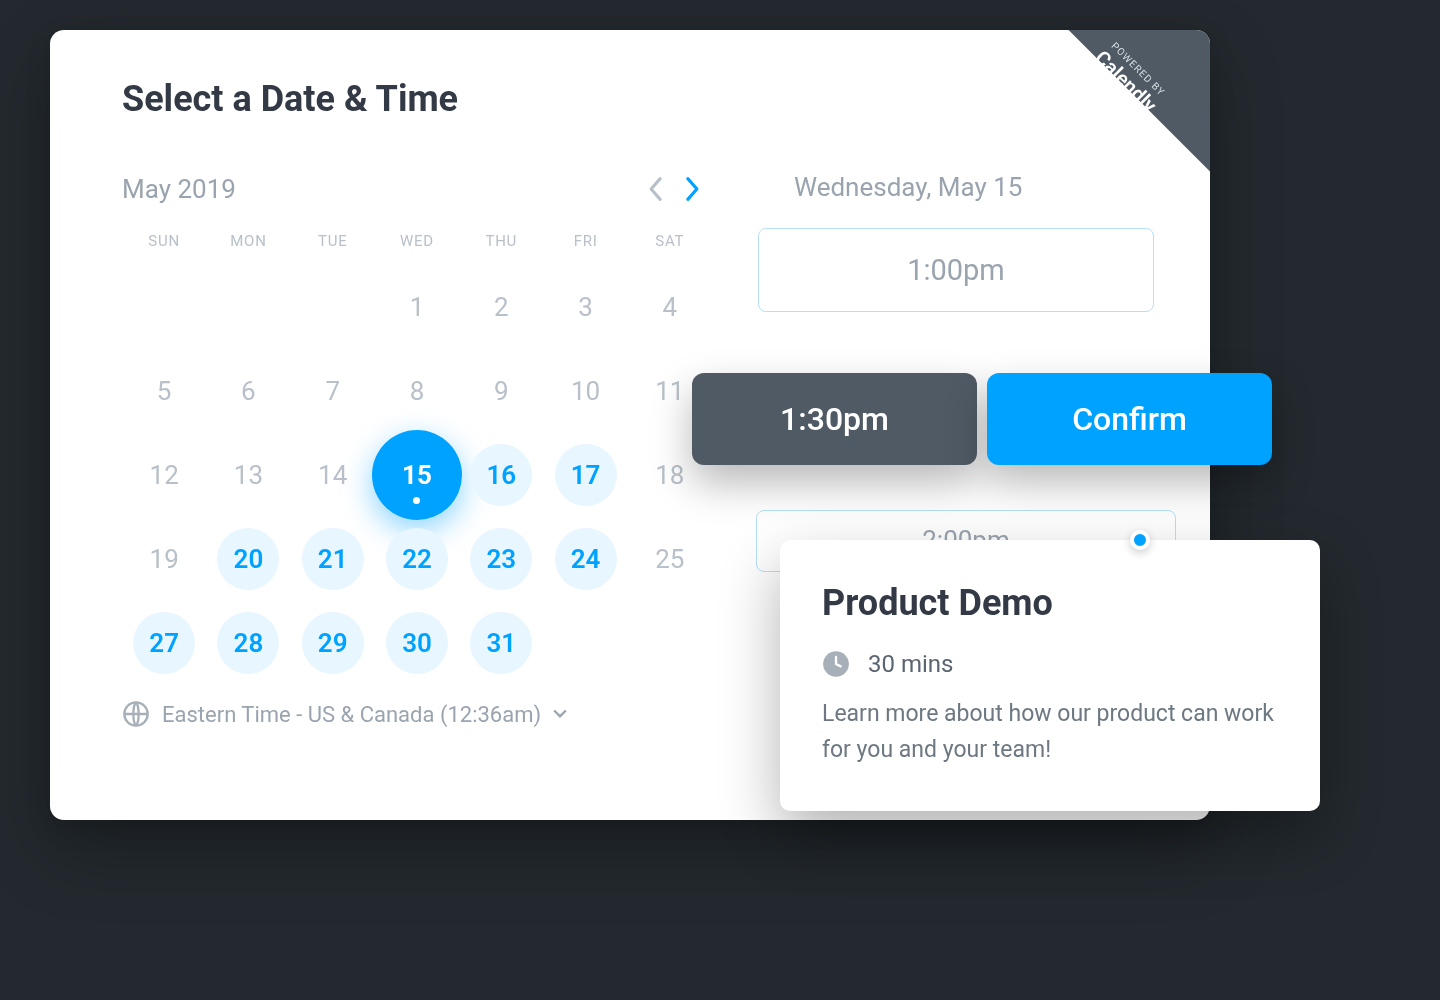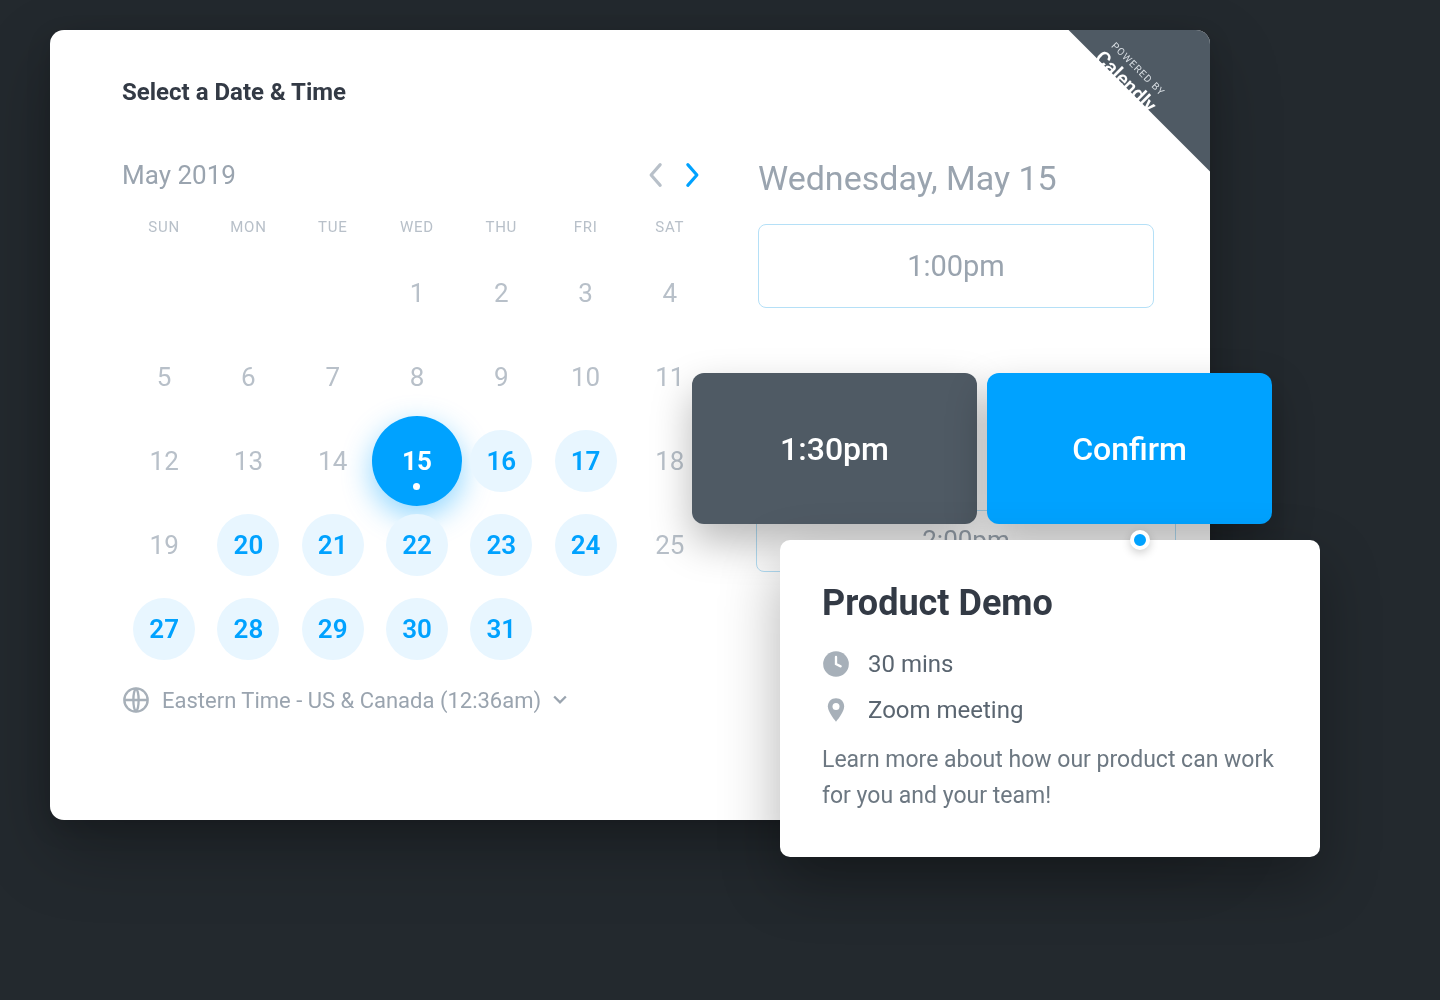--- a/index.html
+++ b/index.html
@@ -67,21 +67,21 @@
     top: 30px; right: 10px;
     width: 140px;
     transform: rotate(45deg);
     text-align: center;
     line-height: 1.15;
   }
   .ribbon-text .small { color: #d7dde2; font-size: 10px; letter-spacing: 1px; display:block; }
   .ribbon-text .big   { color: #ffffff; font-size: 20px; font-weight: 600; display:block; }
 
   .card-title {
-    font-size: 24px;
+    font-size: 36px;
     font-weight: 700;
     color: var(--text-dark);
     margin: 0 0 50px 0;
   }
 
   .card-body {
     display: flex;
     gap: 46px;
   }
 
@@ -178,41 +178,42 @@
   }
   .tz-row svg { flex:none; }
 
   
   .time {
     flex: 1;
     padding-top: 2px;
   }
   .time-date {
     color: var(--text-muted);
-    font-size: 34px;
+    font-size: 26px;
     margin-bottom: 26px;
+    margin-left: 36px;
   }
   .slot {
     border: 1.6px solid var(--slot-border);
     border-radius: 8px;
     text-align: center;
     padding: 24px 0;
     color: var(--text-muted);
     font-size: 29px;
     margin-bottom: 22px;
     cursor: pointer;
   }
 
   
   .slot-overlay {
     position: absolute;
     top: 343px;
     left: 642px;
     width: 580px;
-    height: 151px;
+    height: 92px;
     display: flex;
     gap: 10px;
     z-index: 5;
   }
   .slot-overlay .pill {
     flex: 1;
     border-radius: 12px;
     display: flex;
     align-items: center;
     justify-content: center;
@@ -466,24 +467,17 @@
     <h2>Product Demo</h2>
 
     <div class="detail-row">
       <svg class="icon-circle" viewBox="0 0 24 24">
         <circle cx="12" cy="12" r="11" fill="#a7b0b9"></circle>
         <path d="M12 6v6l4 2" stroke="#fff" stroke-width="2" fill="none" stroke-linecap="round"></path>
       </svg>
       <span>30 mins</span>
     </div>
 
-    <div class="detail-row">
-      <svg class="icon-circle" viewBox="0 0 24 24">
-        <path d="M12 2c-4 0-7 3-7 7 0 5 7 13 7 13s7-8 7-13c0-4-3-7-7-7z" fill="#a7b0b9"></path>
-        <circle cx="12" cy="9" r="3" fill="#fff"></circle>
-      </svg>
-      <span>Zoom meeting</span>
-    </div>
 
     <div class="detail-desc">Learn more about how our product can work for you and your team!</div>
   </div>
 
 </div>
 
 </body></html>

